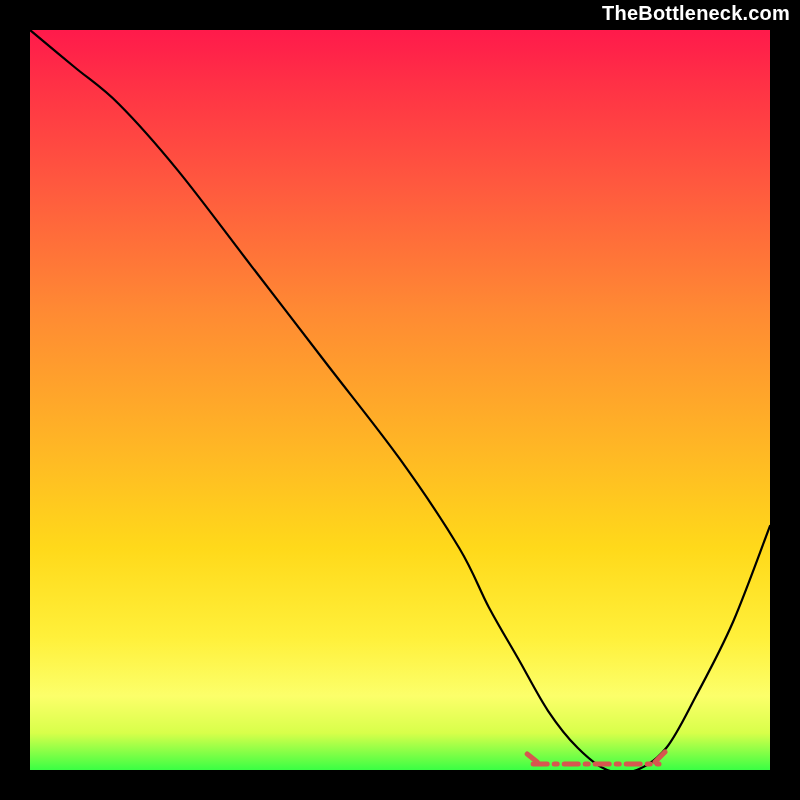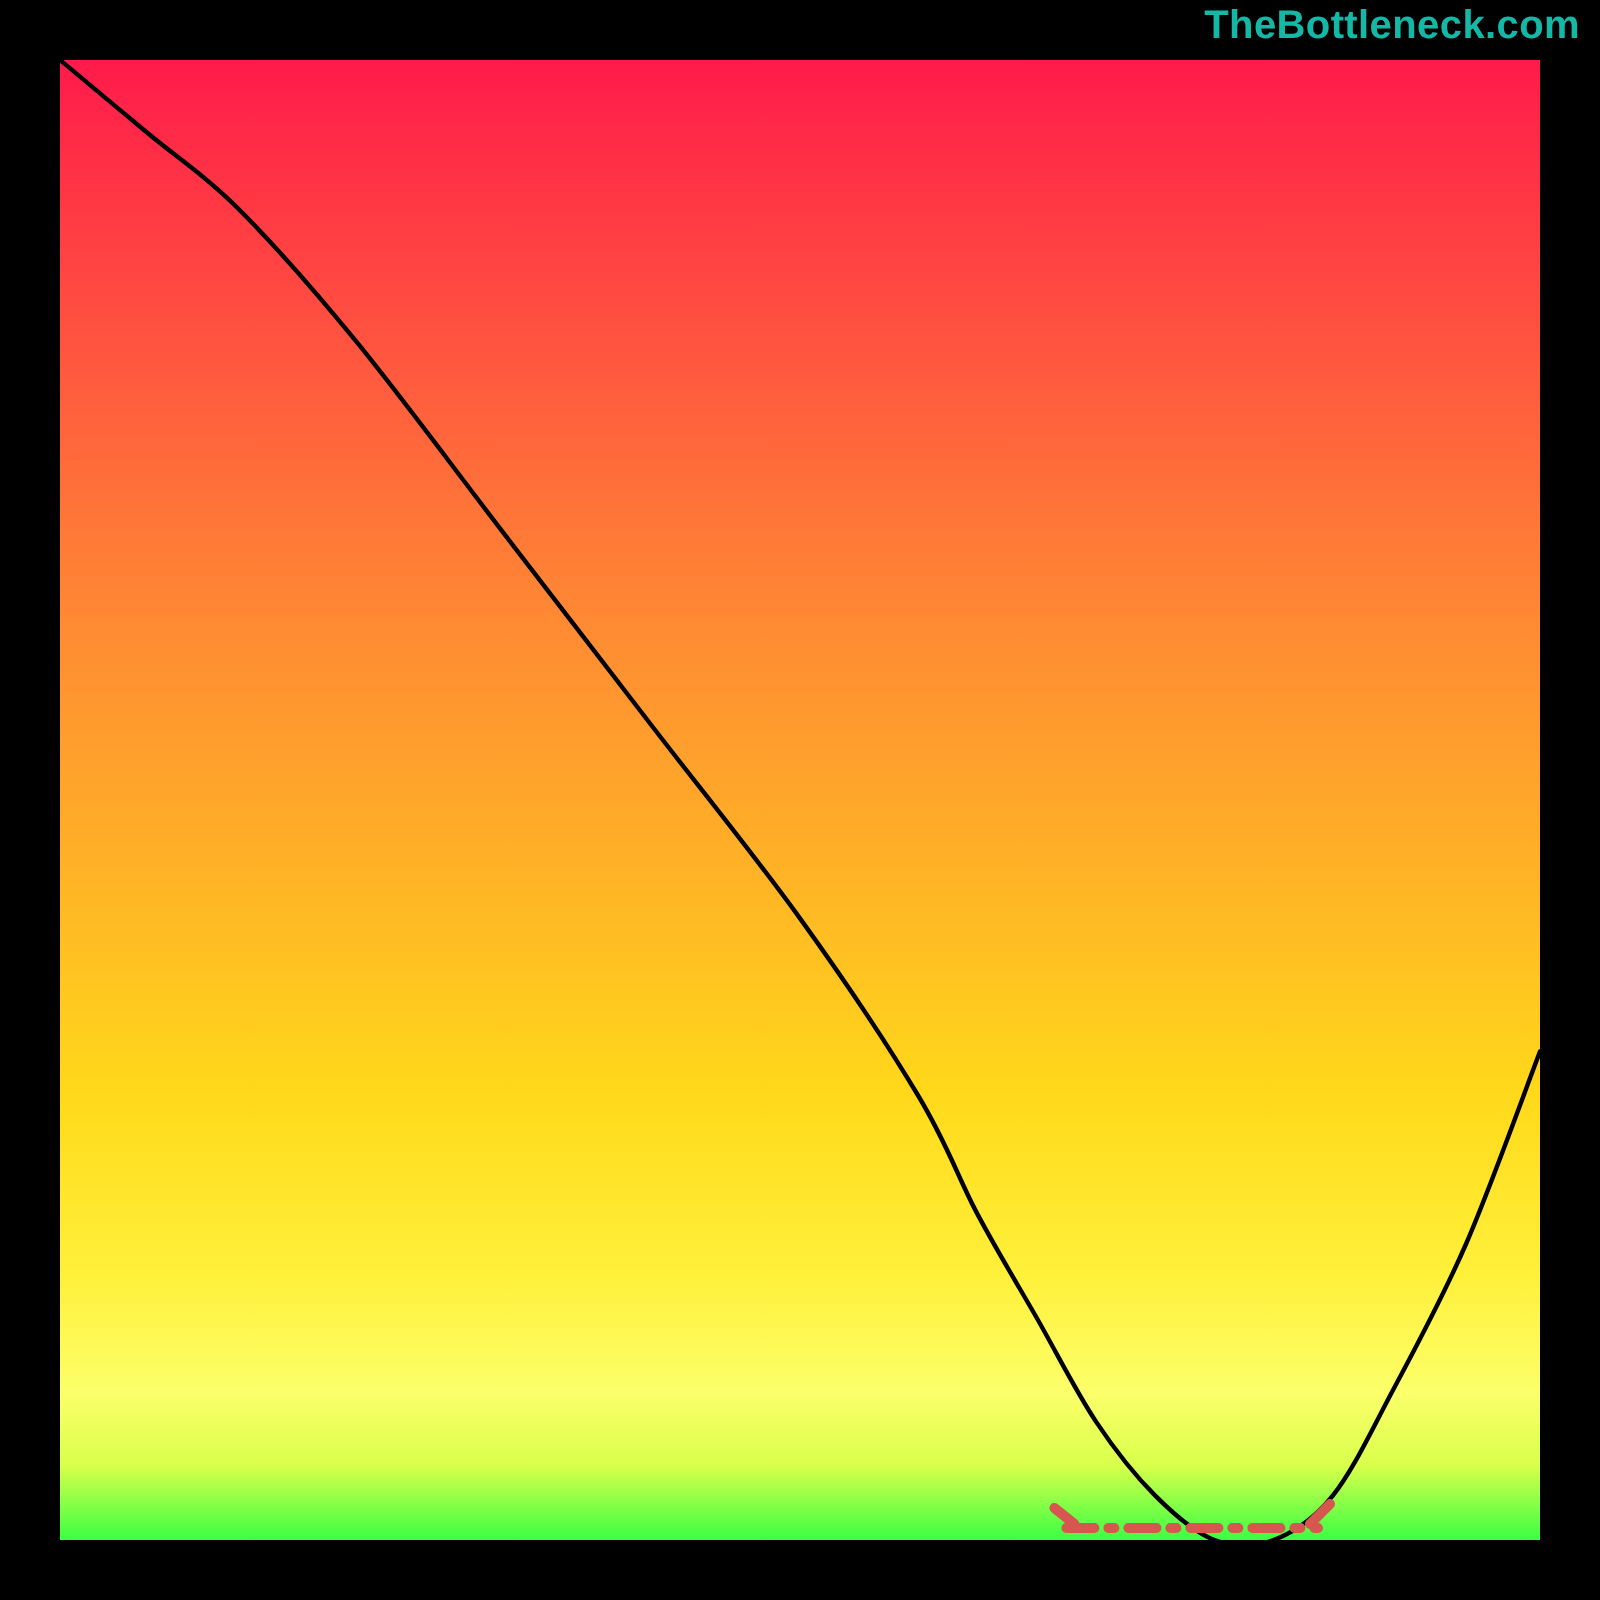--- a/index.html
+++ b/index.html
@@ -8,21 +8,21 @@
     width: 800px;
     height: 800px;
     background: #000;
     font-family: Arial, Helvetica, sans-serif;
     overflow: hidden;
   }
   .attribution {
     position: absolute;
     top: 2px;
     right: 10px;
-    color: #14b8a6;
+    color: #ffffff;
     font-size: 20px;
     font-weight: bold;
     letter-spacing: 0.2px;
     z-index: 10;
   }
   .plot {
     position: absolute;
     left: 30px;
     top: 30px;
     width: 740px;

